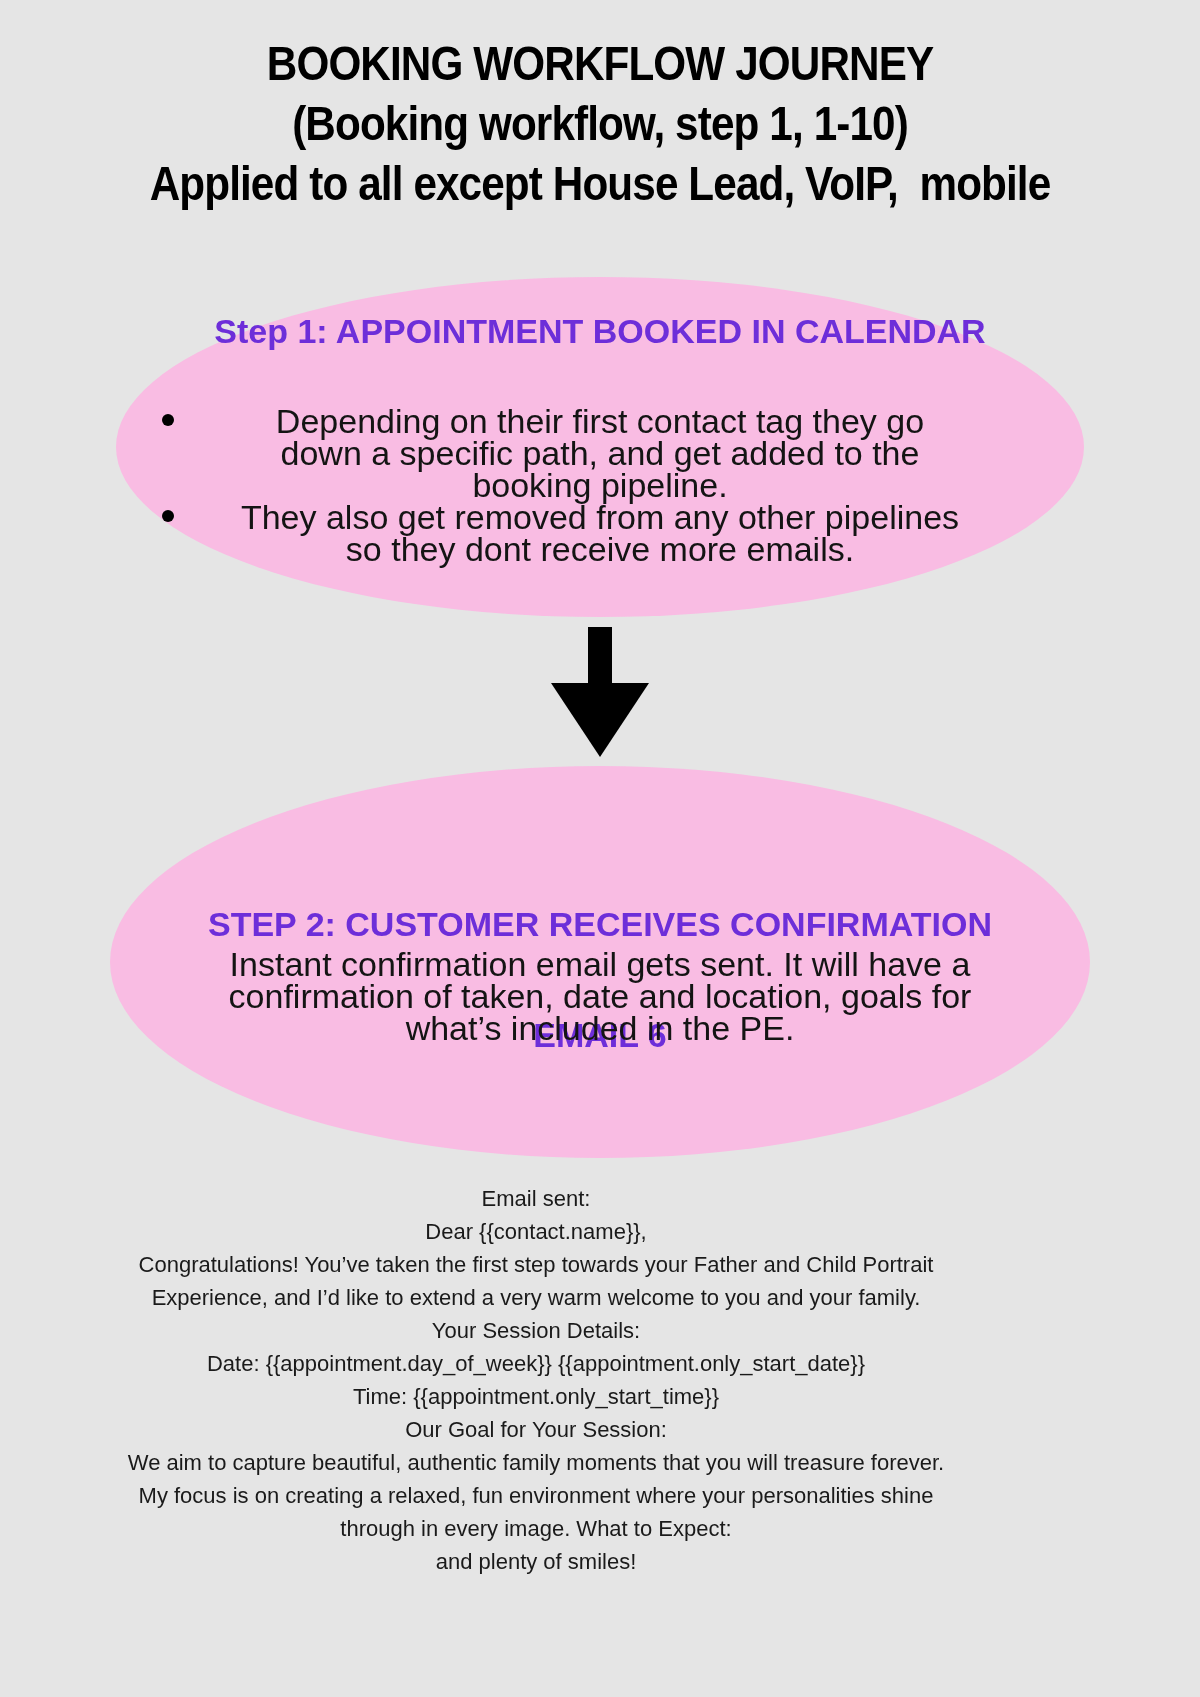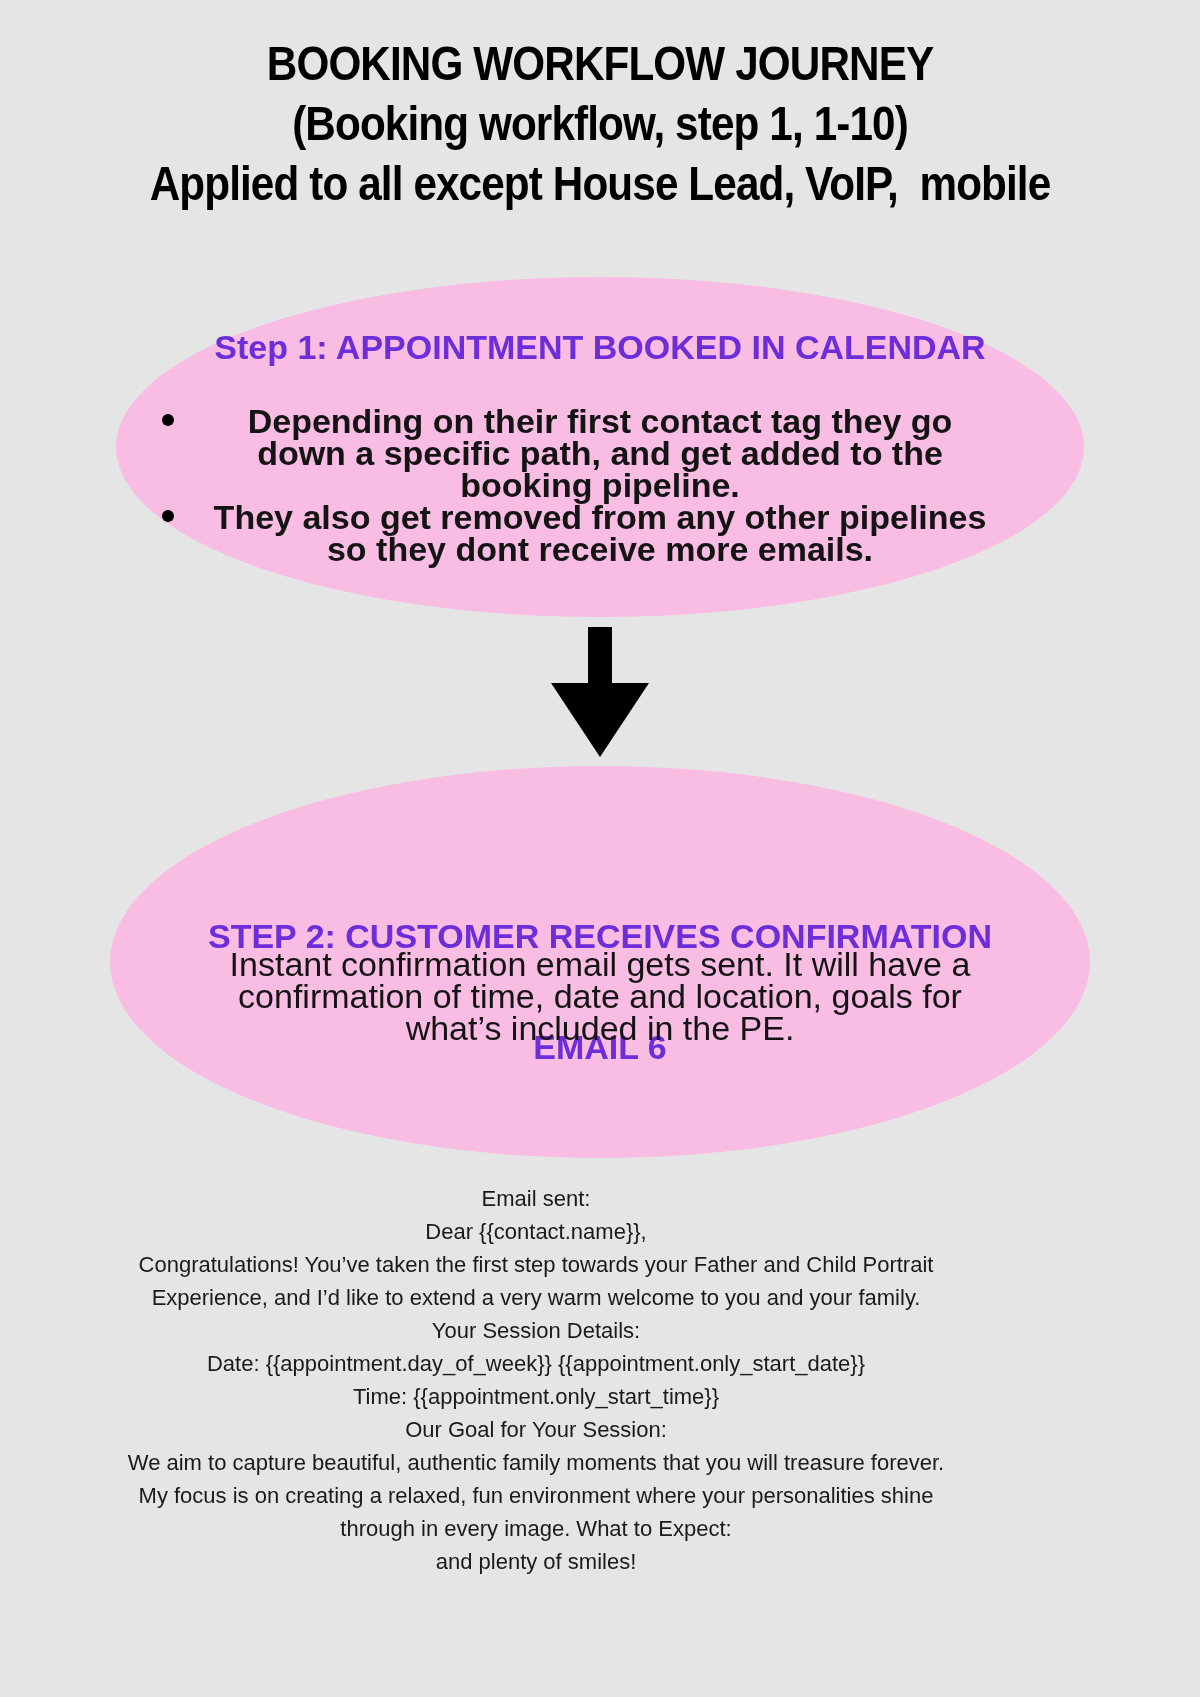--- a/index.html
+++ b/index.html
@@ -45,30 +45,30 @@
     position: absolute;
     left: 0;
     right: 0;
     text-align: center;
     font-weight: bold;
     color: var(--heading-purple, #6D2ED9);
     font-size: 34px;
     line-height: 37px;
     white-space: pre;
   }
-  .s1-heading { top: 52px; }
-  .s2-heading { top: 78px; }
+  .s1-heading { top: 36px; }
+  .s2-heading { top: 66px; }
 
   .bullets {
     position: absolute;
     top: 128px;
     left: 0;
     right: 0;
   }
-  .bullet-item { position: relative; text-align: center; font-weight: bold; }
+  .bullet-item { position: relative; text-align: center; }
   .bullet-dot {
     position: absolute;
     left: 46px;
     top: 9px;
     width: 12px;
     height: 12px;
     border-radius: 50%;
     background: #000000;
   }
   .body-line {
@@ -145,21 +145,21 @@
     </svg>
   </div>
 
   <div class="ellipse ellipse-step2">
     <div class="step-heading s2-heading">
       <div>STEP 2: CUSTOMER RECEIVES CONFIRMATION</div>
       <div>EMAIL 6</div>
     </div>
     <div class="s2-body">
       <div class="body-line">Instant confirmation email gets sent. It will have a</div>
-      <div class="body-line">confirmation of time, date and location, goals for</div>
+      <div class="body-line">confirmation of taken, date and location, goals for</div>
       <div class="body-line">what’s included in the PE.</div>
     </div>
   </div>
 
   <div class="email-block">
     <div class="email-line">Email sent:</div>
     <div class="email-line">Dear {{contact.name}},</div>
     <div class="email-line">Congratulations! You’ve taken the first step towards your Father and Child Portrait</div>
     <div class="email-line">Experience, and I’d like to extend a very warm welcome to you and your family.</div>
     <div class="email-line">Your Session Details:</div>

